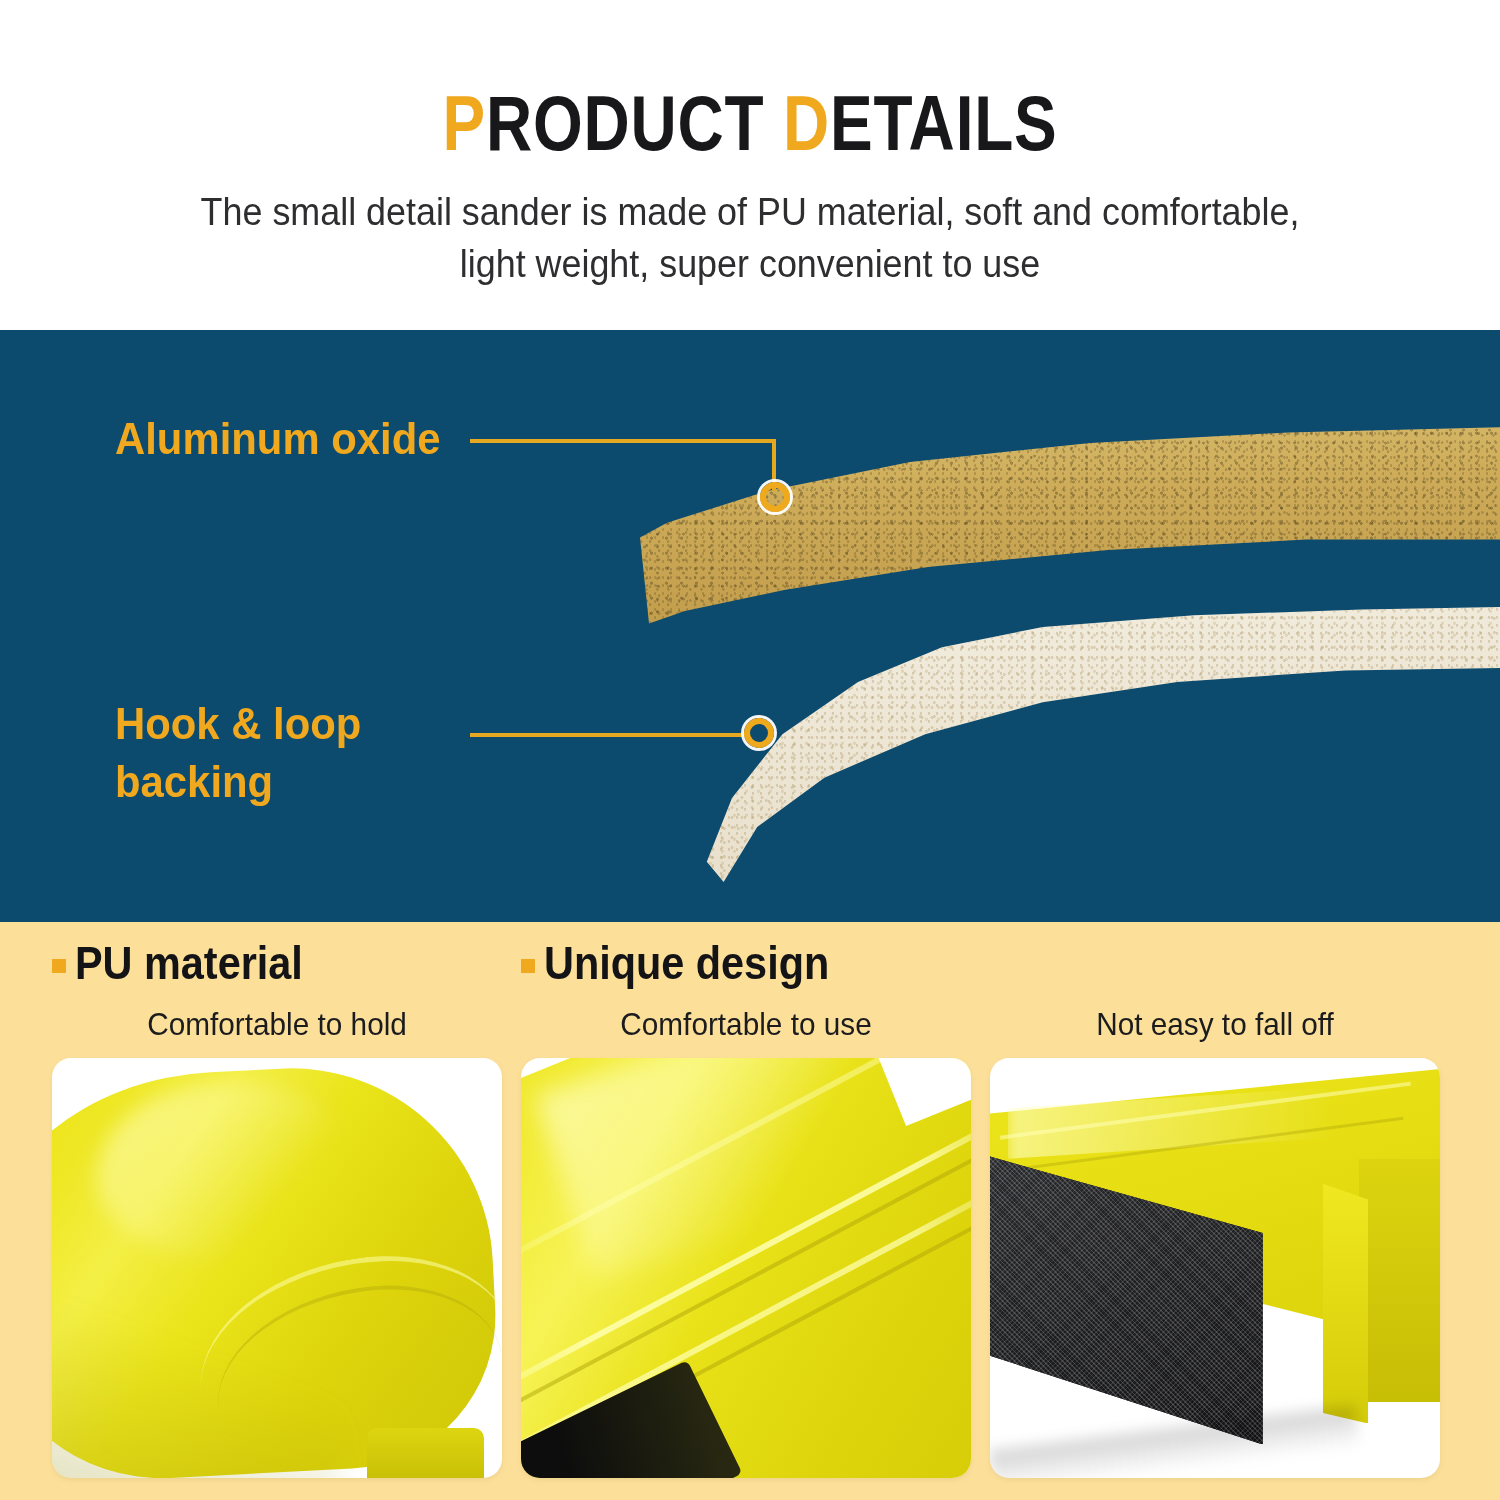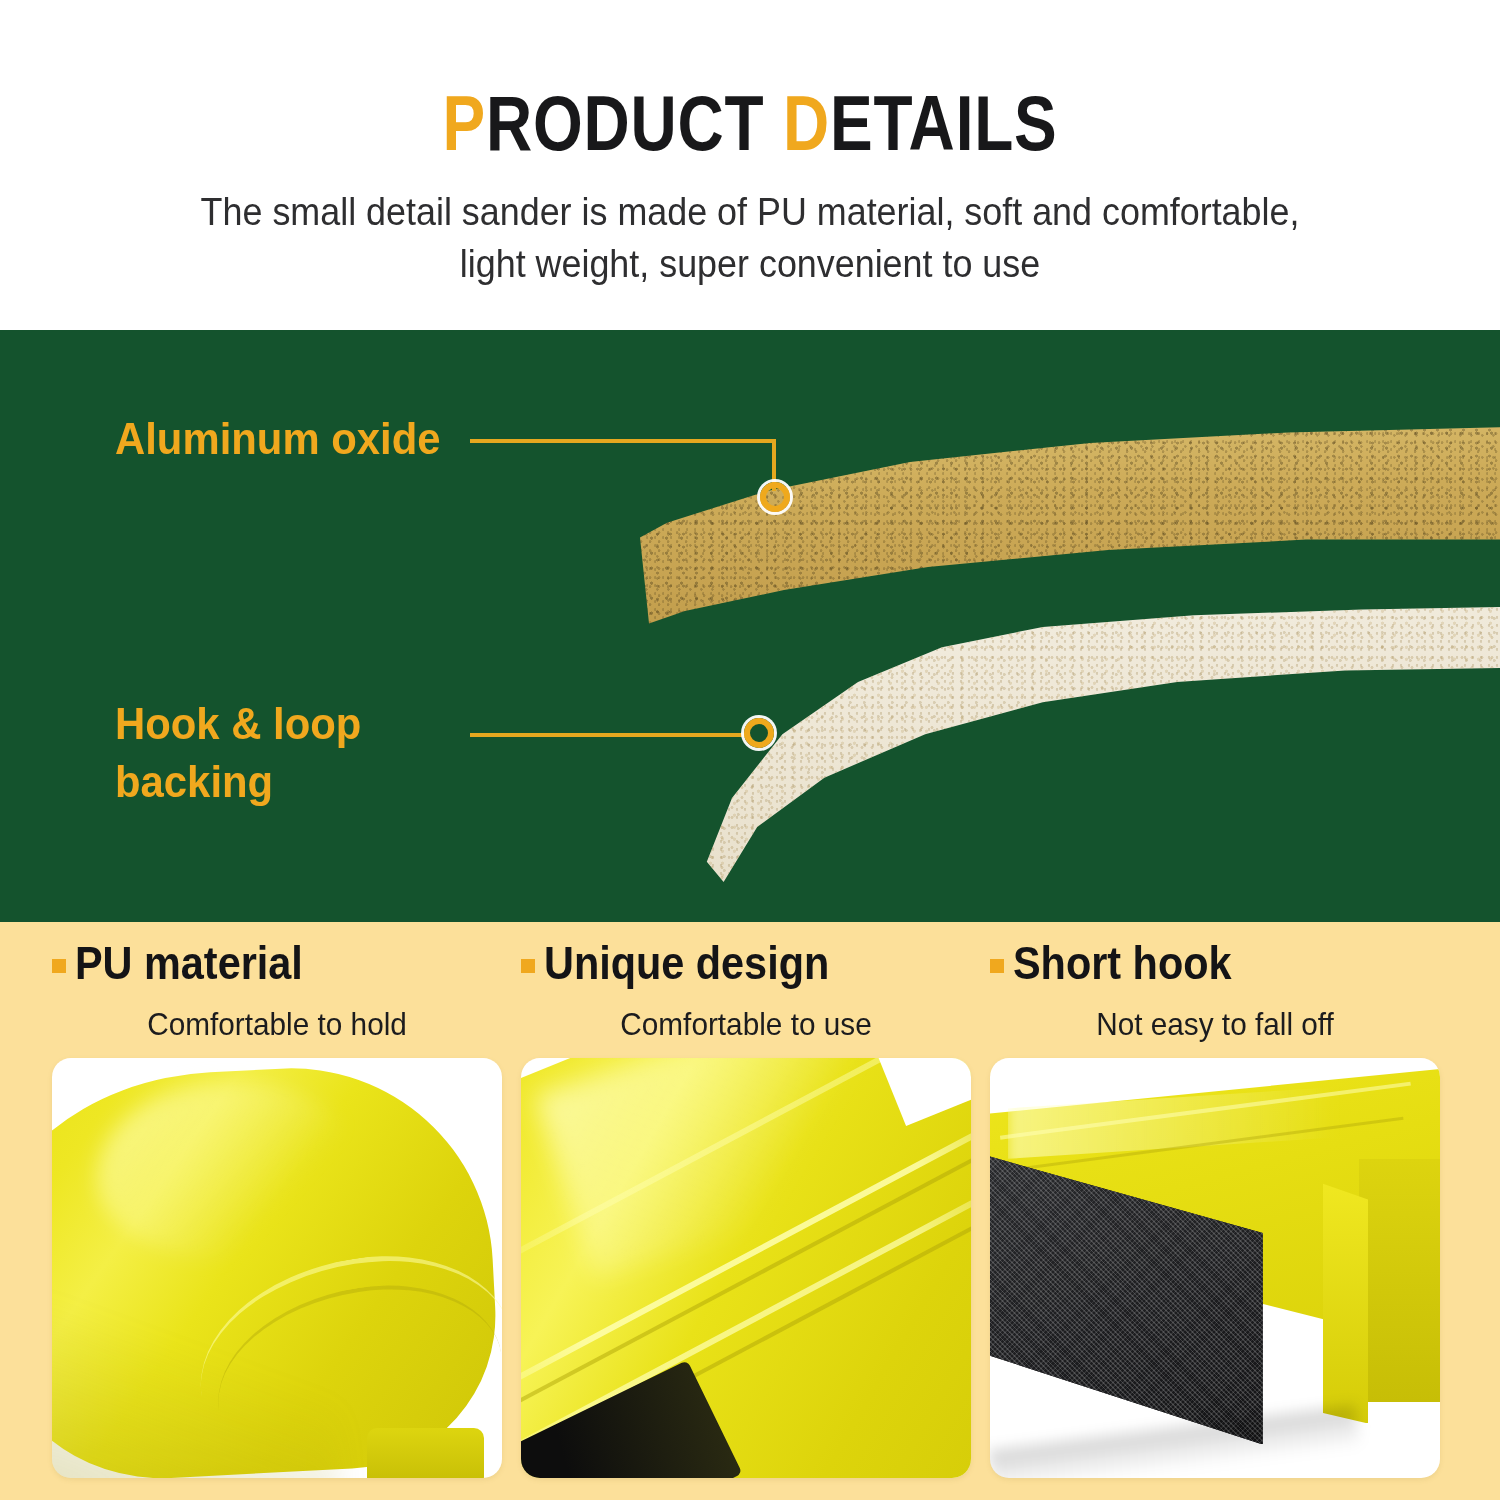--- a/index.html
+++ b/index.html
@@ -20,21 +20,21 @@
            color:#18181a; line-height:1;
            transform:scaleX(0.82); transform-origin:center top; }
   .title .accent { color:#f0a81e; }
 
   .subtitle { position:absolute; top:186px; left:150px; width:1200px;
               font-size:39px; color:#2e2e30; line-height:1.33;
               font-weight:400; transform:scaleX(0.92); transform-origin:center top; }
 
   
   .hero { position:absolute; top:330px; left:0; width:1500px; height:592px;
-          background:#14532d; overflow:hidden; }
+          background:#0c4a6e; overflow:hidden; }
 
   
   .lbl { position:absolute; color:#f0a81e; font-weight:bold;
          font-size:45px; line-height:1.28; letter-spacing:0px;
          transform:scaleX(0.93); transform-origin:left top; }
   .lbl-alu  { left:115px; top:80px;  width:400px; }
   .lbl-hook { left:115px; top:365px; width:420px; }
 
   
   .callout-line { position:absolute; background:#e5a81f; }
@@ -262,24 +262,20 @@
         <div class="pu-body"></div>
         <div class="pu-gloss"></div>
         <div class="pu-ridge"></div>
         <div class="pu-ridge2"></div>
         <div class="pu-shade"></div>
         <div class="pu-foot"></div>
       </div>
     </div>
 
     <div class="card card-3">
-      <div class="card-head">
-        <span class="bullet"></span>
-        <span class="card-title">Short hook</span>
-      </div>
       <div class="card-sub">Not easy to fall off</div>
       <div class="photo">
         <div class="sh-yellow"></div>
         <div class="sh-gloss"></div>
         <div class="sh-groove"></div>
         <div class="sh-groove2"></div>
         <div class="sh-side"></div>
         <div class="sh-edge"></div>
         <div class="sh-hook"></div>
         <div class="sh-shadow"></div>

